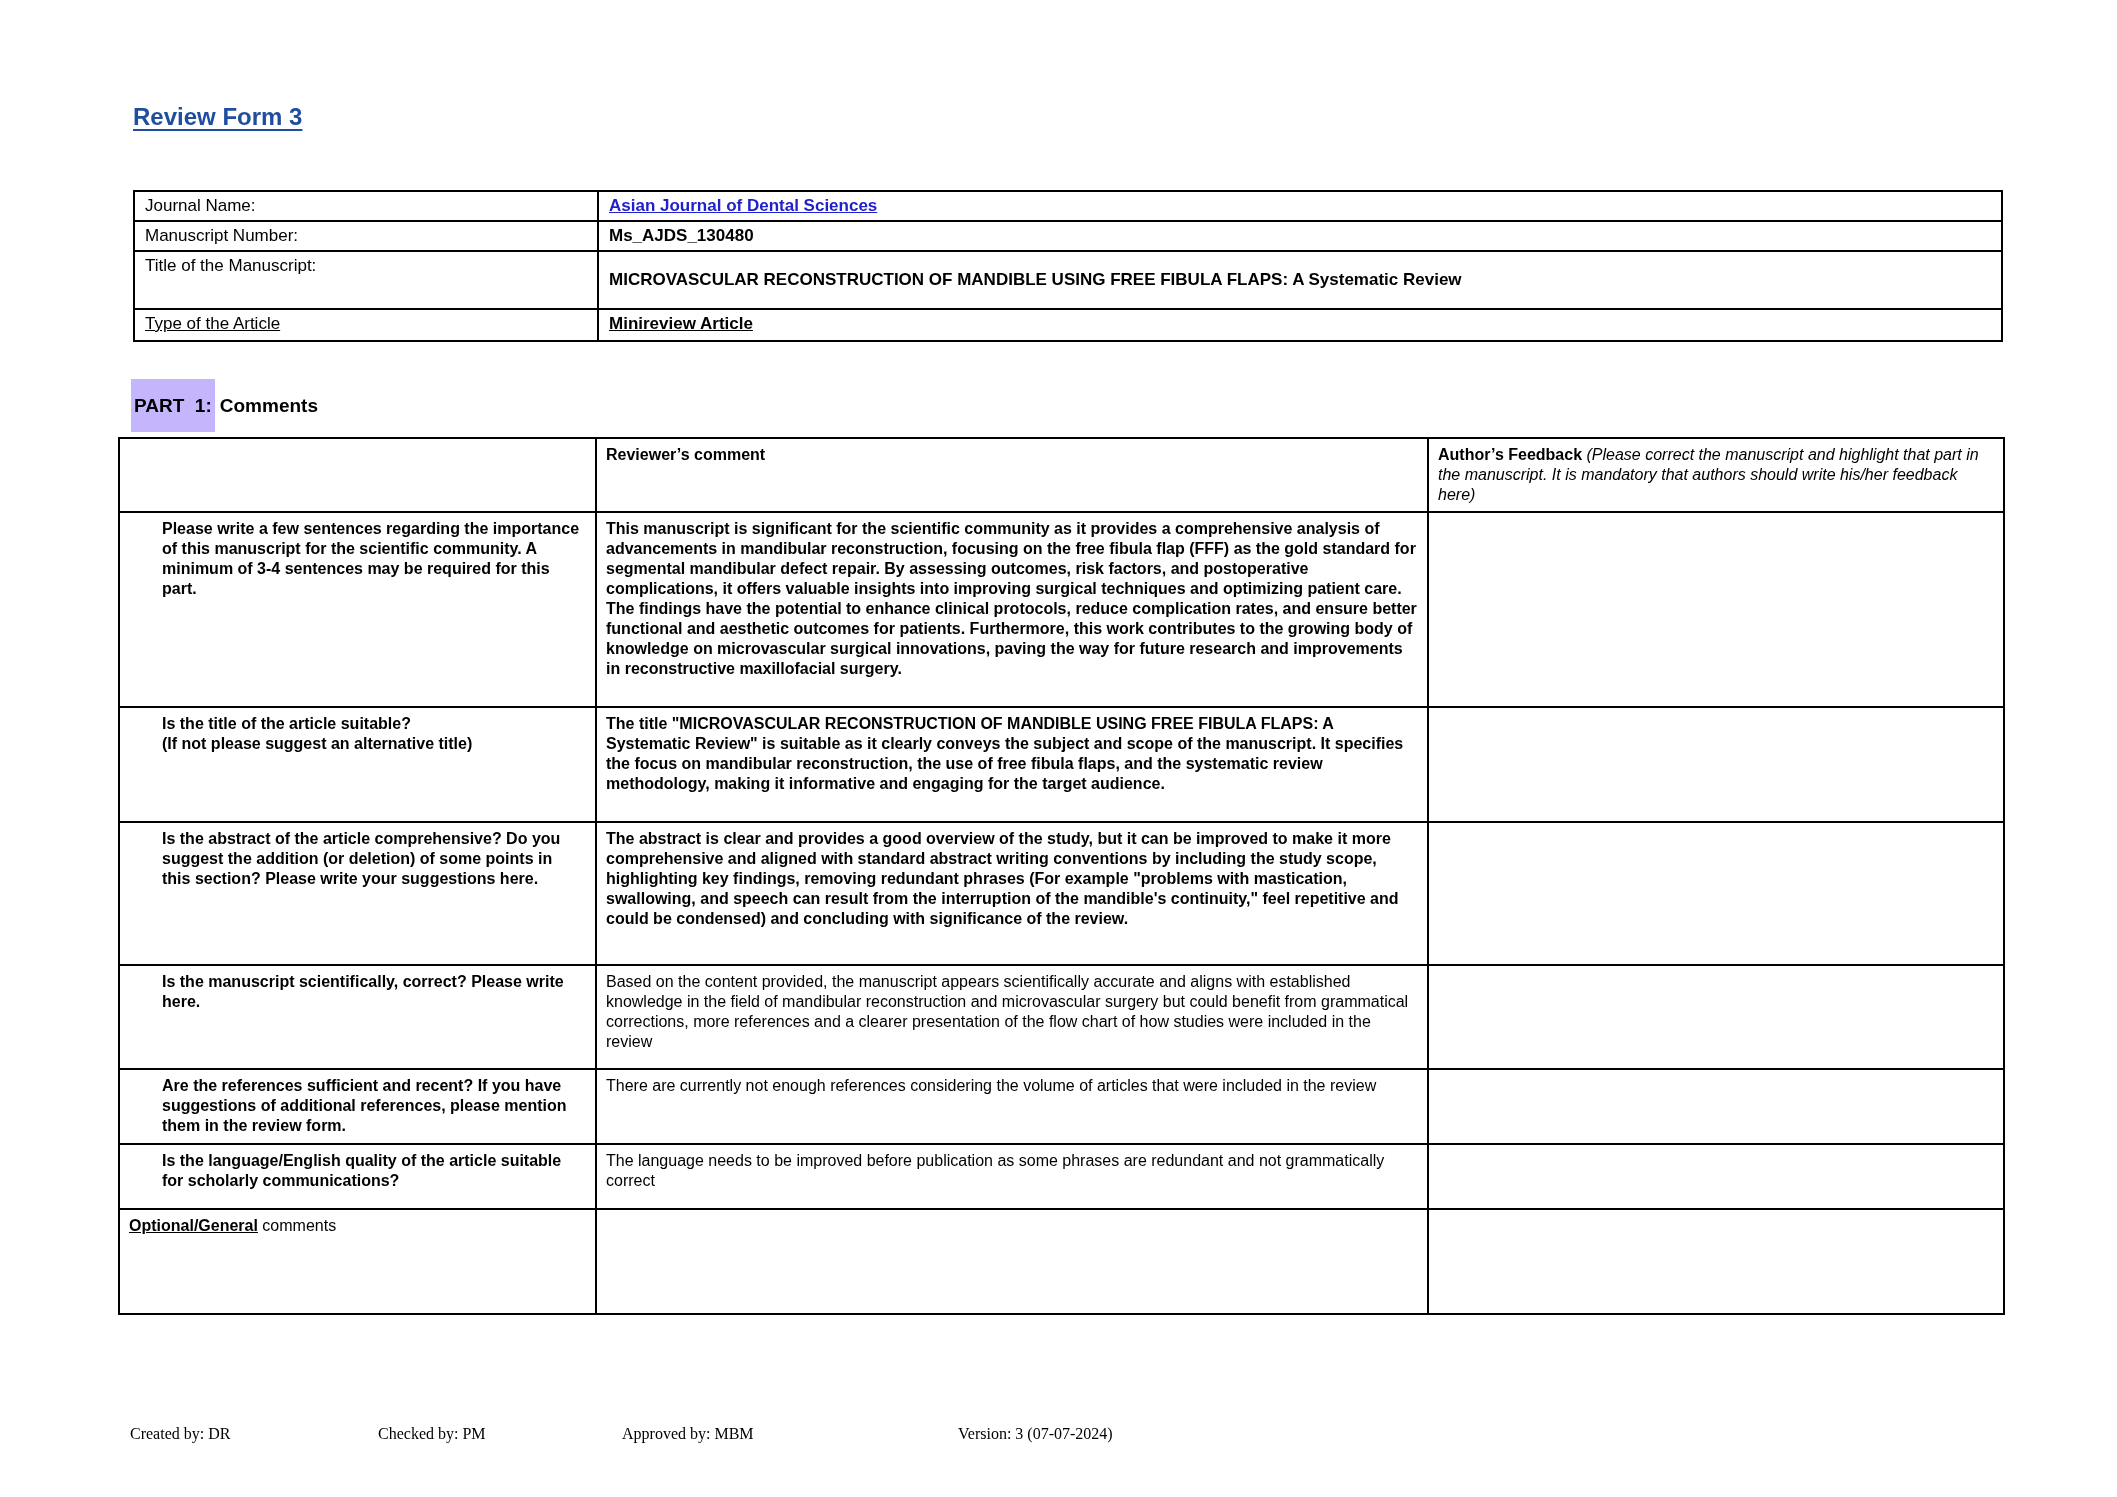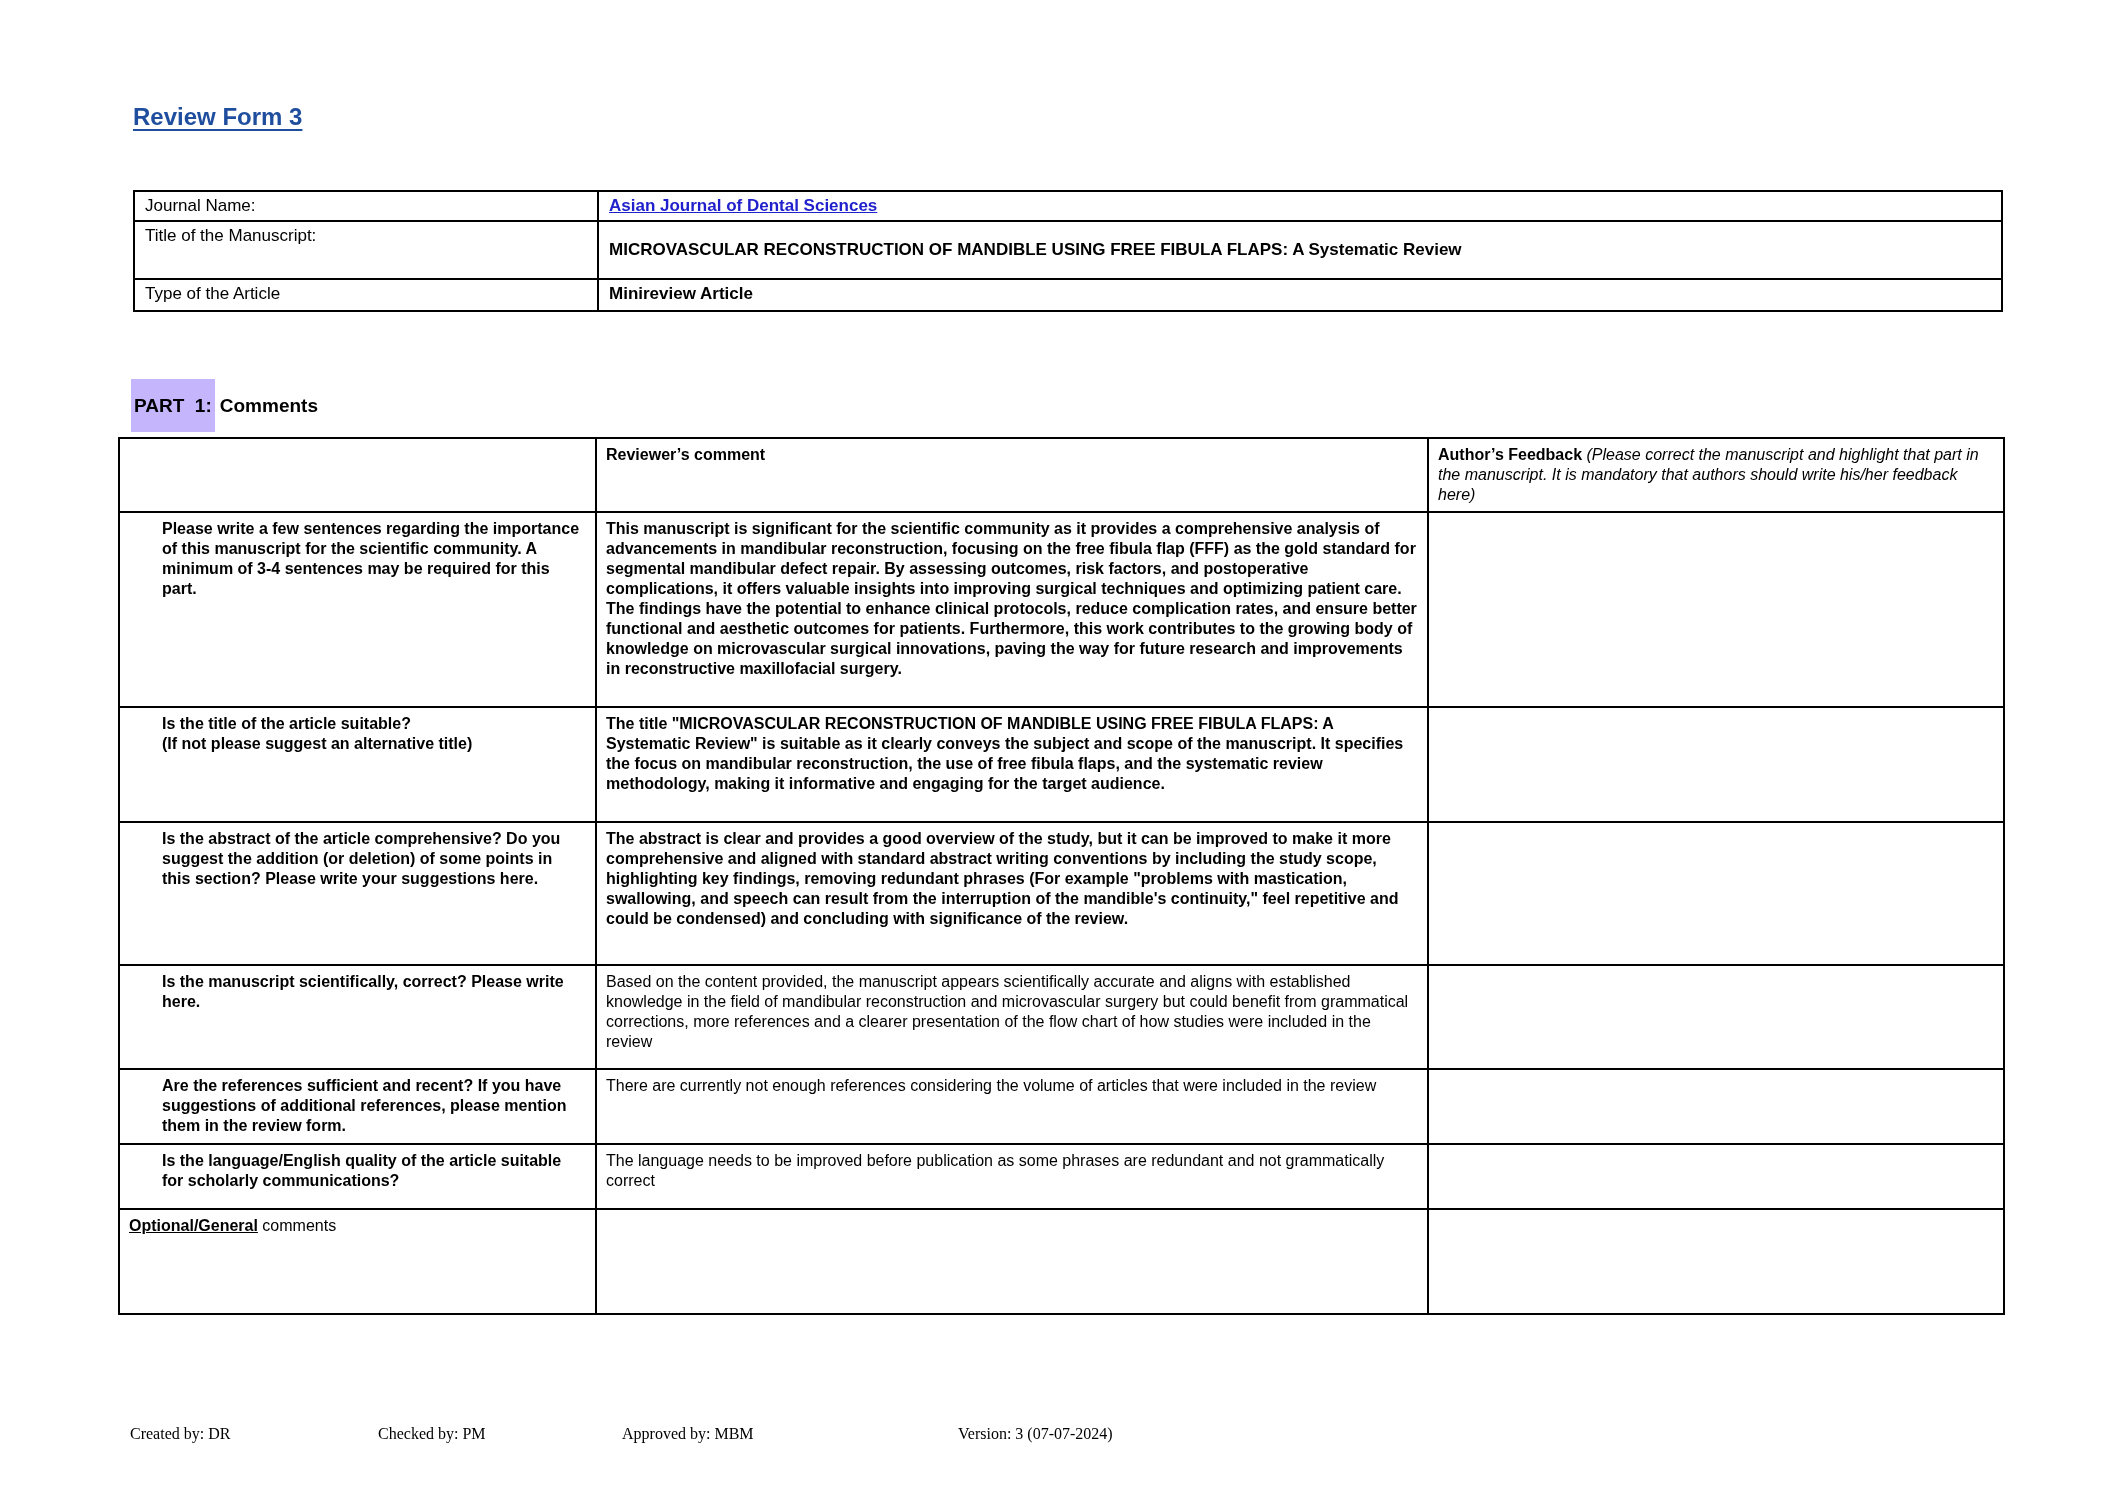--- a/index.html
+++ b/index.html
@@ -31,21 +31,21 @@
     position: absolute;
     left: 133px; top: 190px;
     width: 1870px;
   }
   .info-table td { padding: 4px 10px; font-size: 17px; }
   .info-table .lbl { width: 464px; font-weight: normal; }
   .info-table .val { font-weight: bold; }
   .info-table tr.r-journal td { height: 29px; border-radius: 7px; }
   .info-table tr.r-number td { height: 30px; }
   .info-table tr.r-title  td { height: 58px; }
-  .info-table tr.r-type   td { height: 32px; }
+  .info-table tr.r-type   td { height: 32px; text-decoration: underline; }
   .info-table .val-mid { vertical-align: middle; }
   .journal-link {
     color: #2020cc;
     font-weight: bold;
     text-decoration: underline;
     cursor: pointer;
   }
 
   .part1-line {
     position: absolute;
@@ -107,20 +107,24 @@
 
 <div class="page">
 
   <div class="doc-title">Review Form 3</div>
 
   <table class="info-table">
     <tbody>
         <tr class="r-journal">
       <td class="lbl">Journal Name:</td>
       <td class="val"><span class="journal-link">Asian Journal of Dental Sciences</span></td>
+    </tr>
+    <tr class="r-number">
+      <td class="lbl">Manuscript Number:</td>
+      <td class="val">Ms_AJDS_130480</td>
     </tr>
     <tr class="r-title">
       <td class="lbl">Title of the Manuscript:</td>
       <td class="val val-mid">MICROVASCULAR RECONSTRUCTION OF MANDIBLE USING FREE FIBULA FLAPS: A Systematic Review</td>
     </tr>
     <tr class="r-type">
       <td class="lbl">Type of the Article</td>
       <td class="val">Minireview Article</td>
     </tr>
   </tbody>

